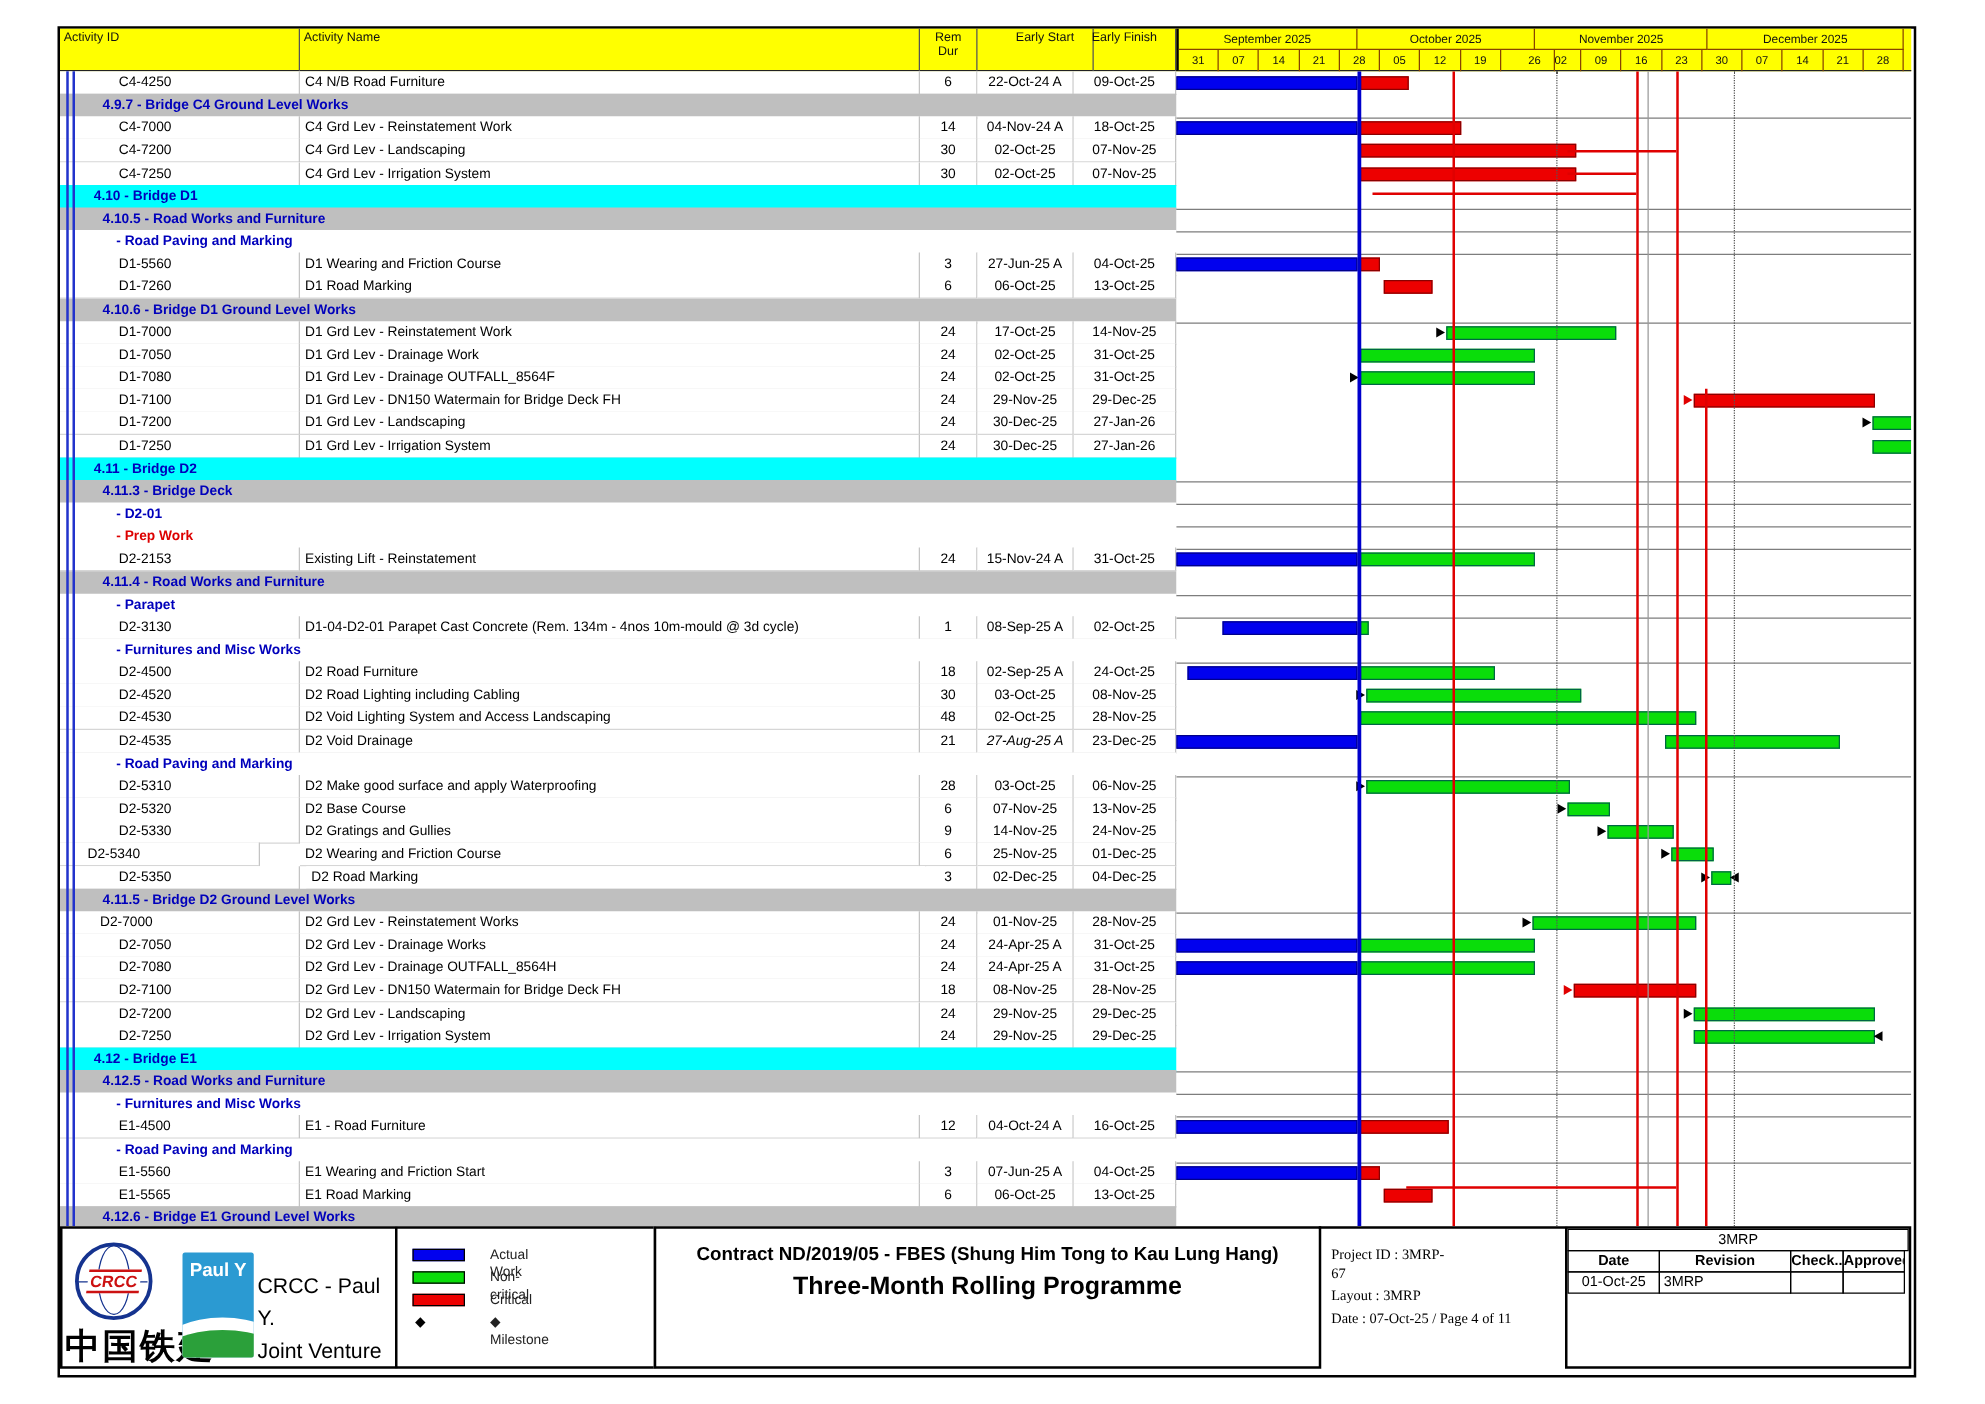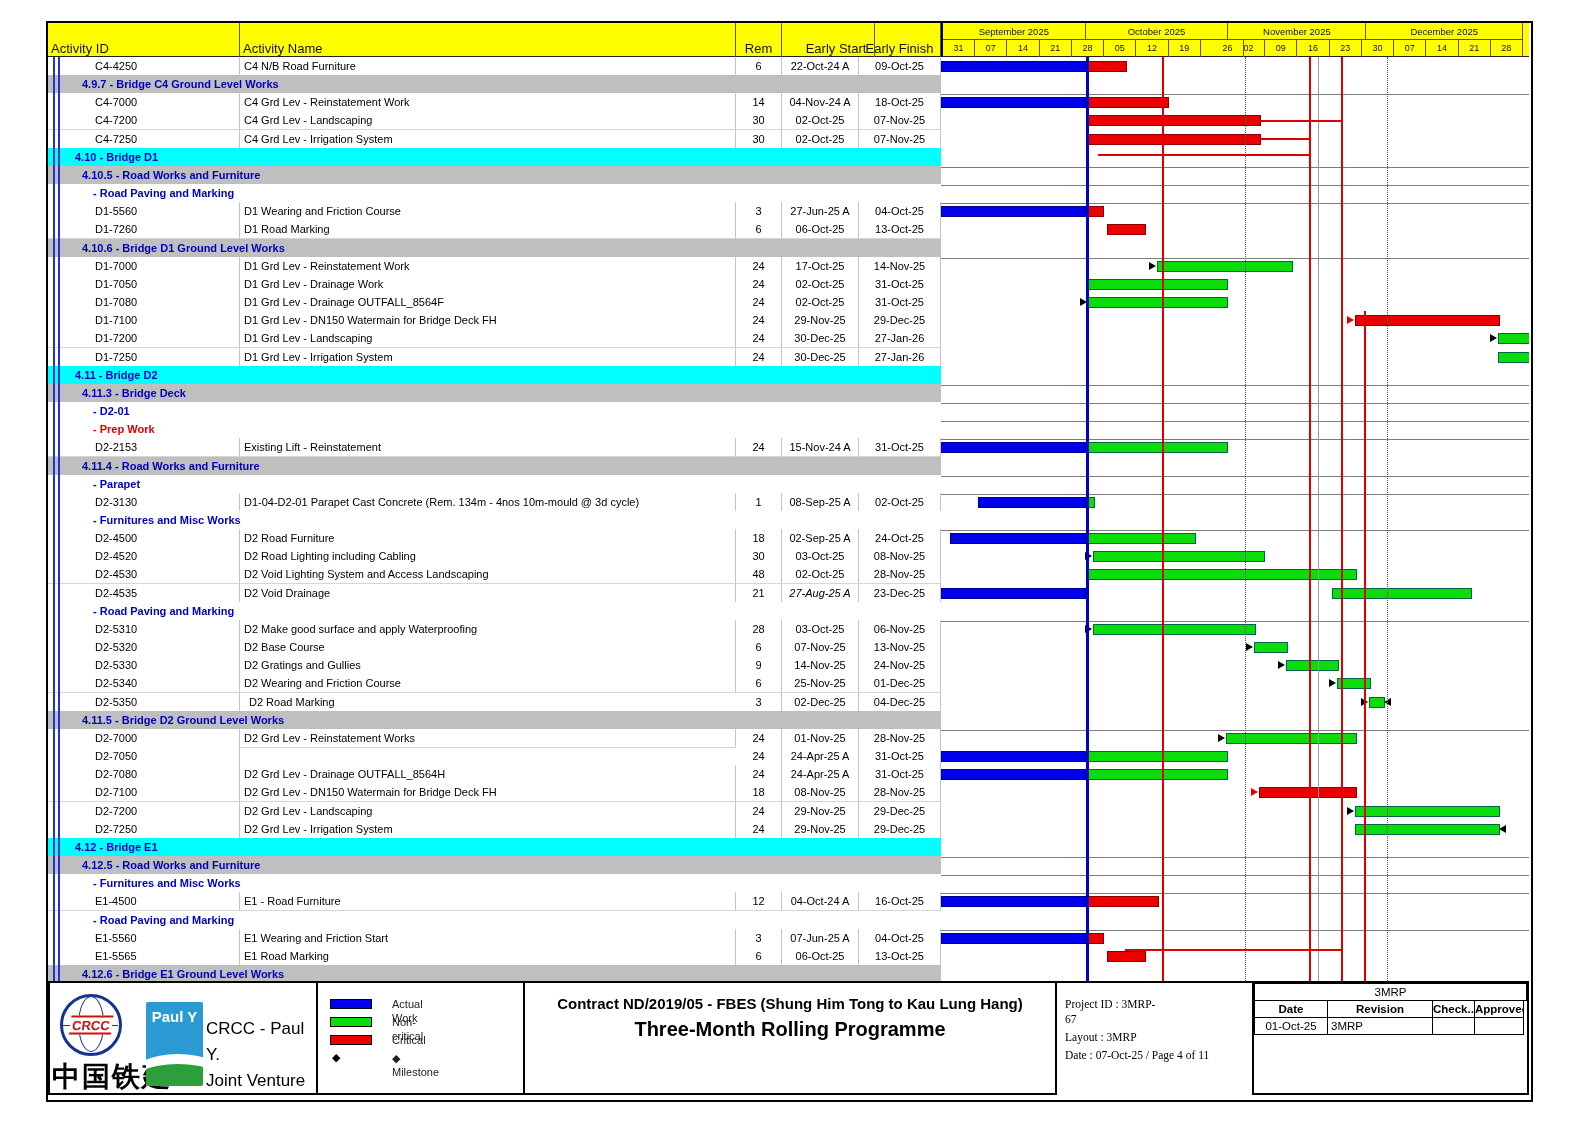--- a/index.html
+++ b/index.html
@@ -1,21 +1,21 @@
 <!DOCTYPE html>
 <html><head>
 <meta charset="utf-8">
 <style>
   html,body{margin:0;padding:0;background:#fff;}
   body{width:1588px;height:1123px;position:relative;font-family:"Liberation Sans",sans-serif;-webkit-font-smoothing:antialiased;}
   .abs{position:absolute;box-sizing:border-box;}
   #page-border{left:46px;top:21px;width:1487px;height:1081px;border:2px solid #000;}
   
   #thead{left:48px;top:23px;width:893px;height:34px;background:#FFFF00;border-bottom:1px solid #222;}
-  .thcell{position:absolute;top:0;height:34px;border-right:1px solid #555;font-size:13px;color:#111;padding:18px 3px;box-sizing:border-box;}
+  .thcell{position:absolute;top:0;height:34px;border-right:1px solid #555;font-size:10px;color:#111;padding:2px 3px;box-sizing:border-box;}
   #timescale{left:941px;top:23px;width:588px;height:34px;background:#FFFF00;border-bottom:1px solid #222;border-left:2px solid #000;}
   .mcell{position:absolute;top:0;height:17px;border-right:1px solid #884400;border-bottom:1px solid #884400;font-size:9.5px;color:#111;text-align:center;line-height:17px;box-sizing:border-box;overflow:hidden;}
   .wcell{position:absolute;top:17px;height:17px;border-right:1px solid #884400;font-size:9px;color:#111;text-align:center;line-height:16px;box-sizing:border-box;}
   
   #rows{left:48px;top:57px;width:1481px;height:924px;overflow:hidden;}
   .row{position:absolute;left:0;width:1481px;height:19px;}
   .cell{position:absolute;top:0;height:100%;box-sizing:border-box;font-size:11px;color:#000;white-space:nowrap;overflow:hidden;line-height:18px;}
   .acell{border-right:1px solid #c4c4c4;border-bottom:1px solid #d6d6d6;background:#fff;}
   .bandfill{position:absolute;left:0;top:0;width:893px;height:100%;}
   .bandlabel{position:absolute;top:0;height:100%;line-height:18px;font-size:11px;font-weight:bold;white-space:nowrap;}
@@ -381,21 +381,21 @@
       <div class="cell acell" style="left: 192px; width: 496px; padding-left: 4px;">D2 Gratings and Gullies</div>
       <div class="cell acell" style="left: 688px; width: 46px; text-align: center;">9</div>
       <div class="cell acell" style="left: 734px; width: 77px; text-align: center;">14-Nov-25</div>
       <div class="cell acell" style="left: 811px; width: 82px; text-align: center;">24-Nov-25</div>
       <div class="chartcell">
         <div class="bar bar-n" style="left: 345.225px; width: 50.633px;"></div>
         <div class="arr" style="left: 337.225px; border-left: 7px solid rgb(0, 0, 0);"></div>
       </div>
     </div>
     <div class="row" style="top: 617.44px;">
-      <div class="cell acell" style="left: 0px; width: 192px; padding-left: 47px;">D2-5340</div>
+      <div class="cell acell" style="left: 0px; width: 160px; padding-left: 22px;">D2-5340</div>
       <div class="cell acell" style="left: 192px; width: 496px; padding-left: 4px;">D2 Wearing and Friction Course</div>
       <div class="cell acell" style="left: 688px; width: 46px; text-align: center;">6</div>
       <div class="cell acell" style="left: 734px; width: 77px; text-align: center;">25-Nov-25</div>
       <div class="cell acell" style="left: 811px; width: 82px; text-align: center;">01-Dec-25</div>
       <div class="chartcell">
         <div class="bar bar-n" style="left: 395.858px; width: 32.221px;"></div>
         <div class="arr" style="left: 387.858px; border-left: 7px solid rgb(0, 0, 0);"></div>
       </div>
     </div>
     <div class="row" style="top: 635.6px; padding-left: 31px;">
@@ -409,32 +409,33 @@
         <div class="arr" style="left: 420.079px; border-left: 7px solid rgb(0, 0, 0);"></div>
         <div class="arr" style="left: 442.888px; border-right: 7px solid rgb(0, 0, 0);"></div>
       </div>
     </div>
     <div class="row" style="top: 653.76px;">
       <div class="bandfill" style="background: rgb(191, 191, 191); border-bottom: 1px solid rgb(144, 144, 144);"></div>
       <div class="bandlabel" style="left: 34px; color: rgb(0, 0, 187);">4.11.5 - Bridge D2 Ground Level Works</div>
       <div class="chartcell bandline"></div>
     </div>
     <div class="row" style="top: 671.92px;">
-      <div class="cell acell" style="left: 0px; width: 192px; padding-left: 47px;">D2-7000</div>
+      <div class="cell acell" style="left: 0px; width: 192px; padding-left: 32px;">D2-7000</div>
       <div class="cell acell" style="left: 192px; width: 496px; padding-left: 4px;">D2 Grd Lev - Reinstatement Works</div>
       <div class="cell acell" style="left: 688px; width: 46px; text-align: center;">24</div>
       <div class="cell acell" style="left: 734px; width: 77px; text-align: center;">01-Nov-25</div>
       <div class="cell acell" style="left: 811px; width: 82px; text-align: center;">28-Nov-25</div>
       <div class="chartcell">
         <div class="bar bar-n" style="left: 285.386px; width: 128.884px;"></div>
         <div class="arr" style="left: 277.386px; border-left: 7px solid rgb(0, 0, 0);"></div>
       </div>
     </div>
     <div class="row" style="top: 690.08px;">
       <div class="cell acell" style="left: 0px; width: 192px; padding-left: 47px;">D2-7050</div>
+      <div class="cell acell" style="left: 192px; width: 496px; padding-left: 4px;">D2 Grd Lev - Drainage Works</div>
       <div class="cell acell" style="left: 688px; width: 46px; text-align: center;">24</div>
       <div class="cell acell" style="left: 734px; width: 77px; text-align: center;">24-Apr-25 A</div>
       <div class="cell acell" style="left: 811px; width: 82px; text-align: center;">31-Oct-25</div>
       <div class="chartcell">
         <div class="bar bar-a" style="left: 0px; width: 142.693px;"></div>
         <div class="bar bar-n" style="left: 147.296px; width: 138.09px;"></div>
       </div>
     </div>
     <div class="row" style="top: 708.24px;">
       <div class="cell acell" style="left: 0px; width: 192px; padding-left: 47px;">D2-7080</div>

